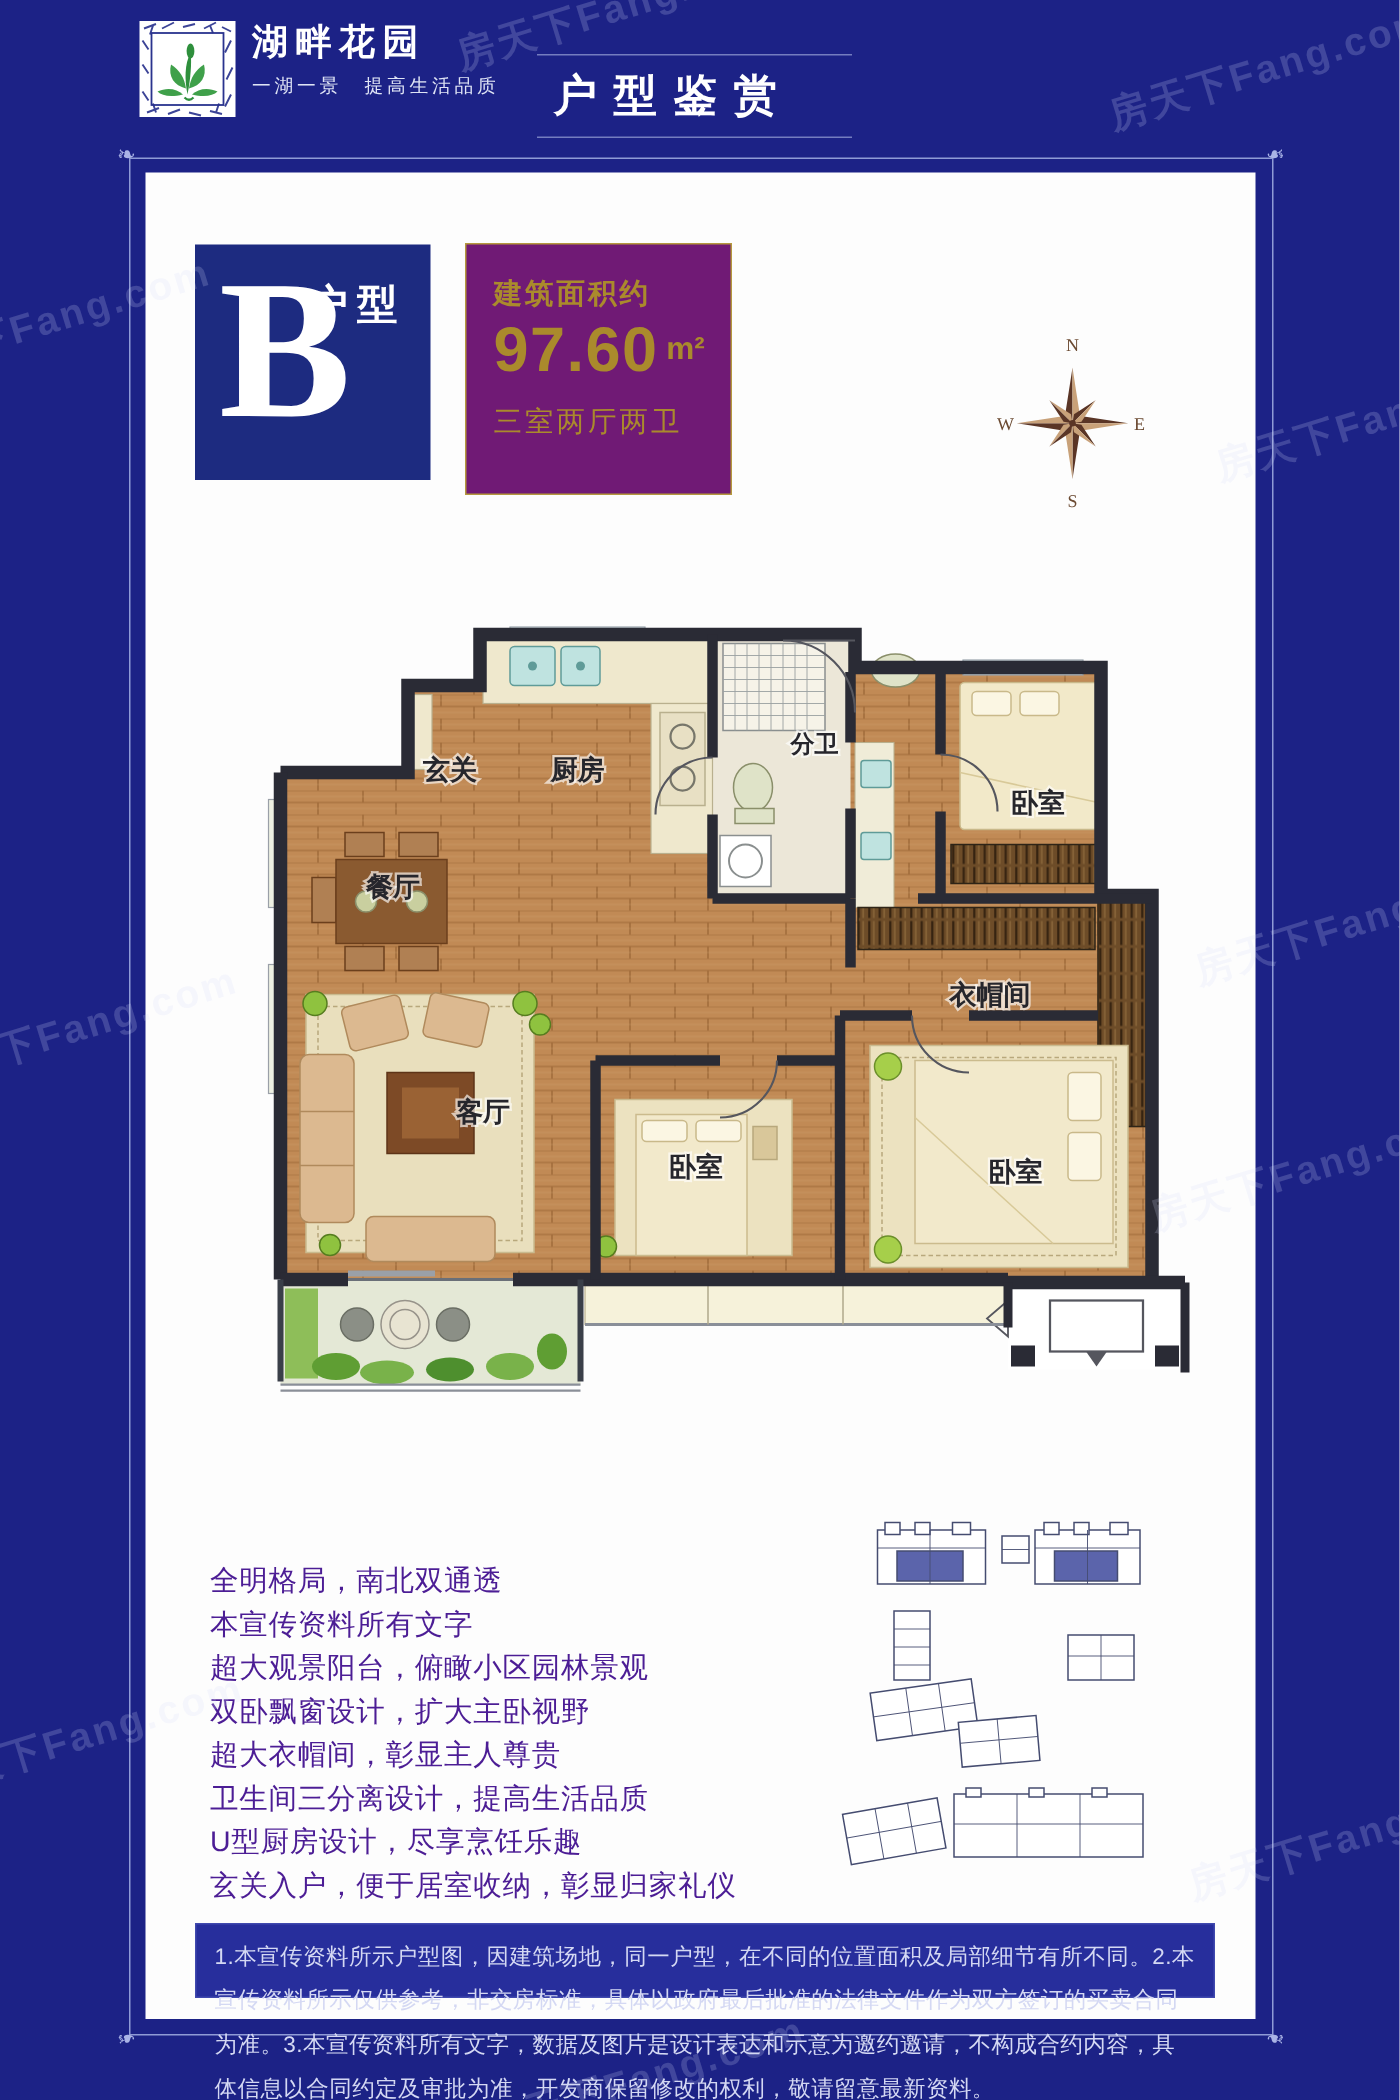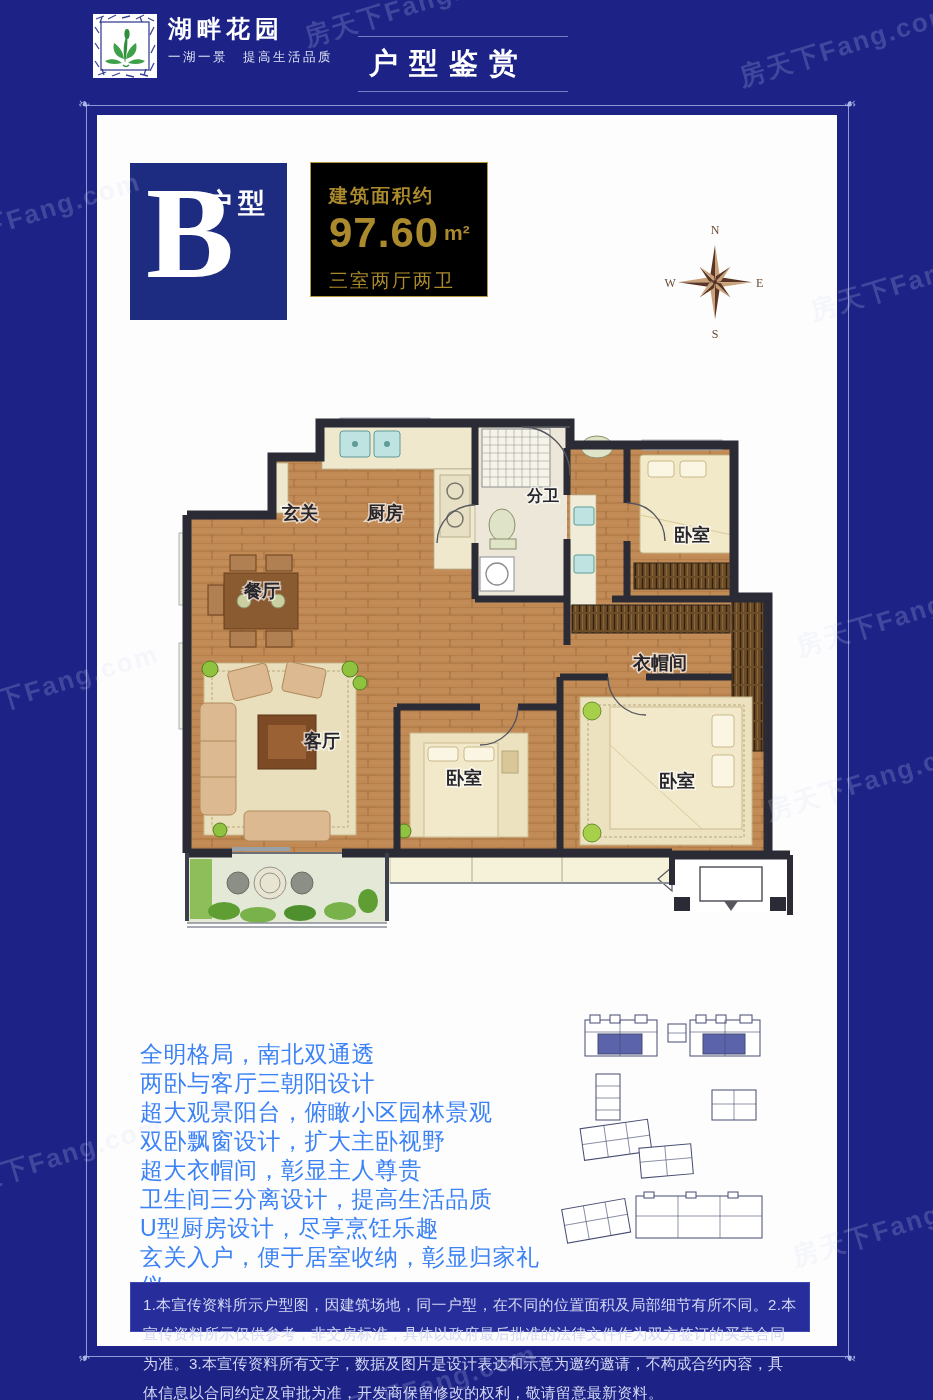--- a/index.html
+++ b/index.html
@@ -29,34 +29,34 @@
   .c-br{right:-9px;bottom:-10px;transform:scale(-1,-1);}
   .card{position:absolute;left:97px;top:115px;width:740px;height:1231px;background:#fdfdfd;z-index:2;}
 
   
   .badge{position:absolute;left:33px;top:48px;width:157px;height:157px;background:#1d2b80;color:#fff;overflow:hidden;}
   .badge-letter{position:absolute;left:16px;top:-16px;font-family:"Liberation Serif",serif;
                 font-weight:bold;font-size:132px;line-height:1.3;}
   .badge-suffix{position:absolute;right:16px;top:22px;font-size:27px;letter-spacing:6px;font-weight:bold;}
 
   
-  .area-box{position:absolute;left:213px;top:47px;width:178px;height:135px;border:1px solid #b5983e;
-            background:#000000;color:#aa8a2c;padding:20px 0 0 18px;box-sizing:border-box;}
+  .area-box{position:absolute;left:213px;top:47px;width:178px;height:168px;border:1px solid #b5983e;
+            background:#701a75;color:#aa8a2c;padding:20px 0 0 18px;box-sizing:border-box;}
   .area-caption{font-size:19px;letter-spacing:2px;font-weight:bold;}
   .area-value-row{display:flex;align-items:center;}
   .area-value{font-size:42px;font-weight:bold;letter-spacing:1px;}
   .area-unit{font-size:21px;font-weight:bold;margin-left:5px;}
   .area-layout{margin-top:11px;font-size:19px;letter-spacing:2px;font-weight:normal;}
 
   .compass{position:absolute;left:563px;top:105px;}
   .floorplan{position:absolute;left:75px;top:300px;}
   .minimap{position:absolute;left:443px;top:893px;}
 
   
-  .features{position:absolute;left:43px;top:925px;width:410px;color:#3b82f6;font-size:23px;}
+  .features{position:absolute;left:43px;top:925px;width:410px;color:#4c1d95;font-size:19px;}
   .feature-line{height:29px;line-height:29px;letter-spacing:0.5px;}
 
   
   .disclaimer{position:absolute;left:33px;top:1167px;width:680px;height:50px;background:#272e9c;
               border:1px solid #4049ae;box-sizing:border-box;color:#d4d8f3;font-size:15px;
               line-height:1.95;padding:7px 12px;letter-spacing:0.3px;}
 
   svg text.room-label{font-family:"Liberation Sans",sans-serif;font-size:18px;font-weight:bold;fill:#26262c;
       paint-order:stroke;stroke:rgba(255,255,255,0.65);stroke-width:3px;text-anchor:middle;}
   svg text.room-label.small{font-size:16px;}
@@ -312,21 +312,21 @@
         <text class="room-label" x="90" y="182">餐厅</text>
         <text class="room-label" x="488" y="254">衣帽间</text>
         <text class="room-label" x="150" y="332">客厅</text>
         <text class="room-label" x="292" y="369">卧室</text>
         <text class="room-label" x="505" y="372">卧室</text>
       </svg>
     </div>
 
     <div class="features">
       <div class="feature-line">全明格局，南北双通透</div>
-      <div class="feature-line">两卧与客厅三朝阳设计</div>
+      <div class="feature-line">本宣传资料所有文字</div>
       <div class="feature-line">超大观景阳台，俯瞰小区园林景观</div>
       <div class="feature-line">双卧飘窗设计，扩大主卧视野</div>
       <div class="feature-line">超大衣帽间，彰显主人尊贵</div>
       <div class="feature-line">卫生间三分离设计，提高生活品质</div>
       <div class="feature-line">U型厨房设计，尽享烹饪乐趣</div>
       <div class="feature-line">玄关入户，便于居室收纳，彰显归家礼仪</div>
     </div>
 
     <div class="minimap">
       <svg width="270" height="245" viewBox="0 0 270 245">

